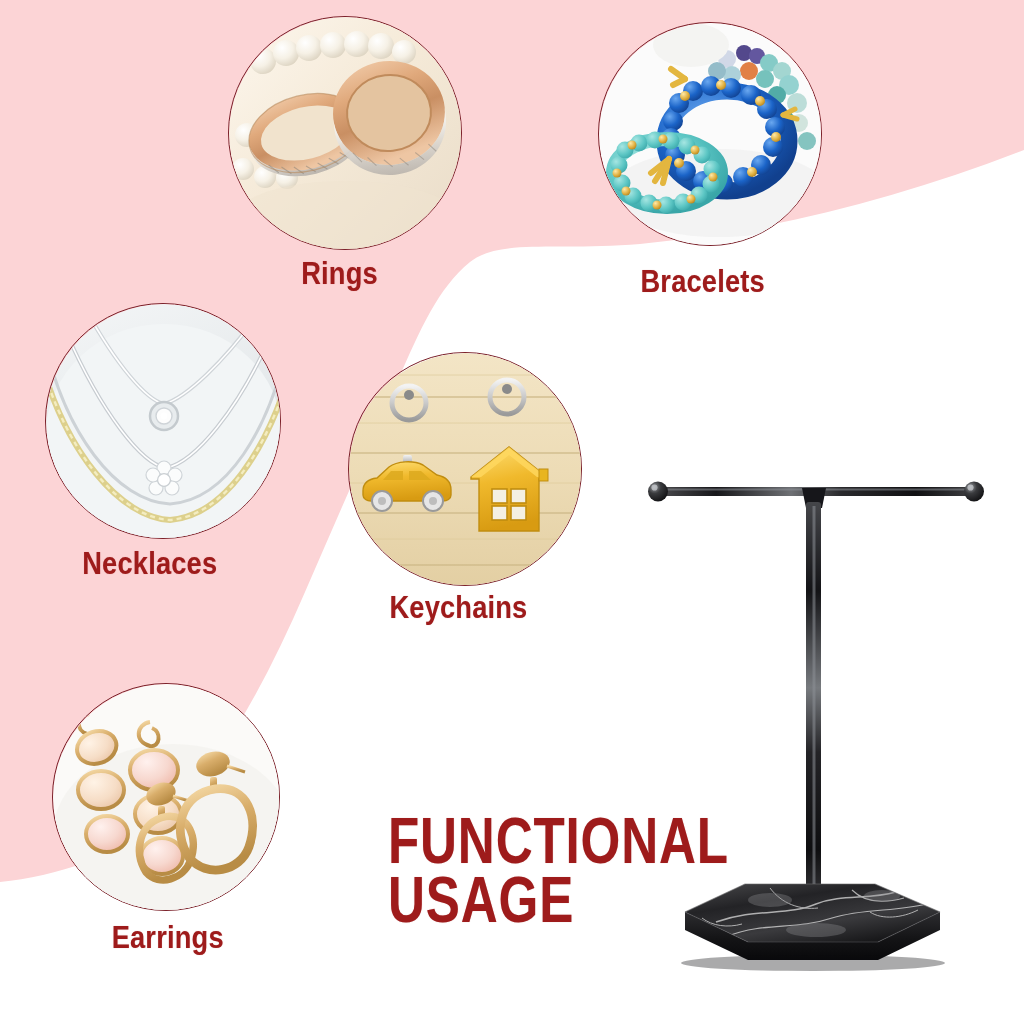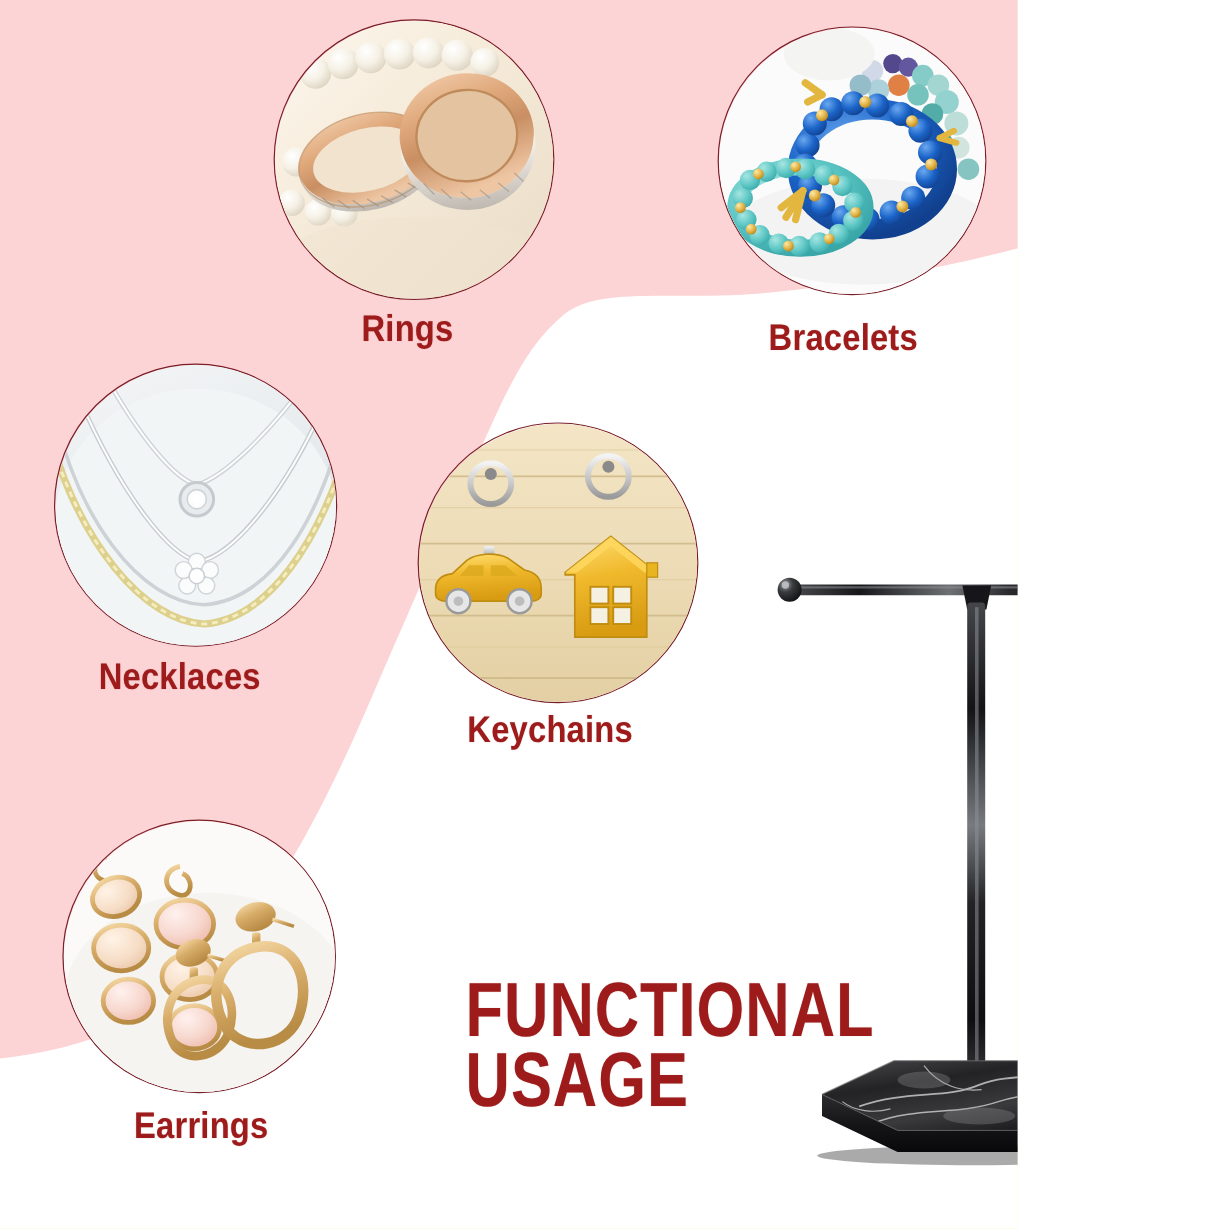--- a/index.html
+++ b/index.html
@@ -1,21 +1,21 @@
 <!DOCTYPE html>
 <html><head>
 <meta charset="utf-8">
 <style>
   html,body{margin:0;padding:0;}
   body{
     width:1024px;height:1024px;overflow:hidden;position:relative;
     background:#ffffff;
     font-family:"Liberation Sans", sans-serif;
   }
-  #stage{position:absolute;inset:0;width:848px;height:1024px;overflow:hidden;background:#fef9c3;}
+  #stage{position:absolute;inset:0;width:1024px;height:1024px;overflow:hidden;background:#eab308;}
 
   
   .bg-layer{position:absolute;inset:0;width:1024px;height:1024px;}
 
   
   .photo-card{position:absolute;border-radius:50%;overflow:hidden;
     box-sizing:border-box;border:1.6px solid #7a1f28;}
   .photo-inner{position:absolute;inset:0;border-radius:50%;overflow:hidden;}
 
   .label{

